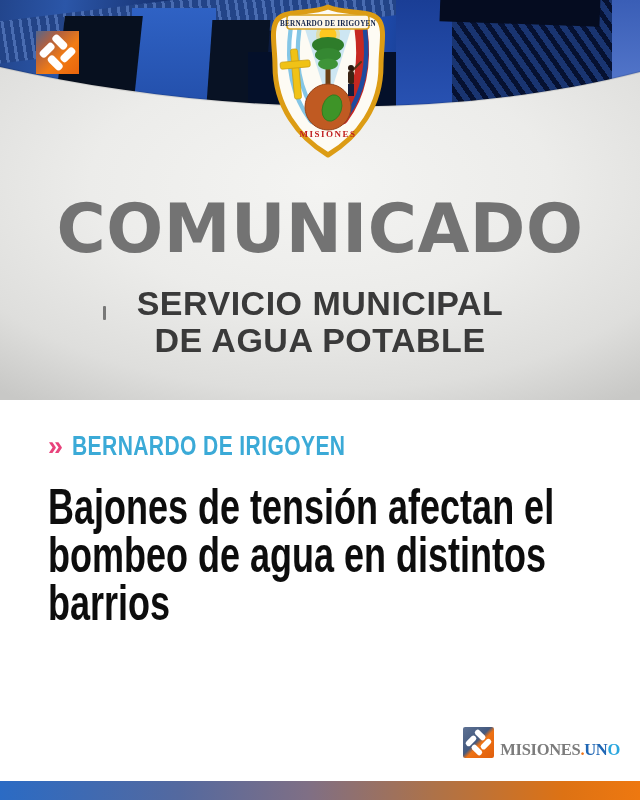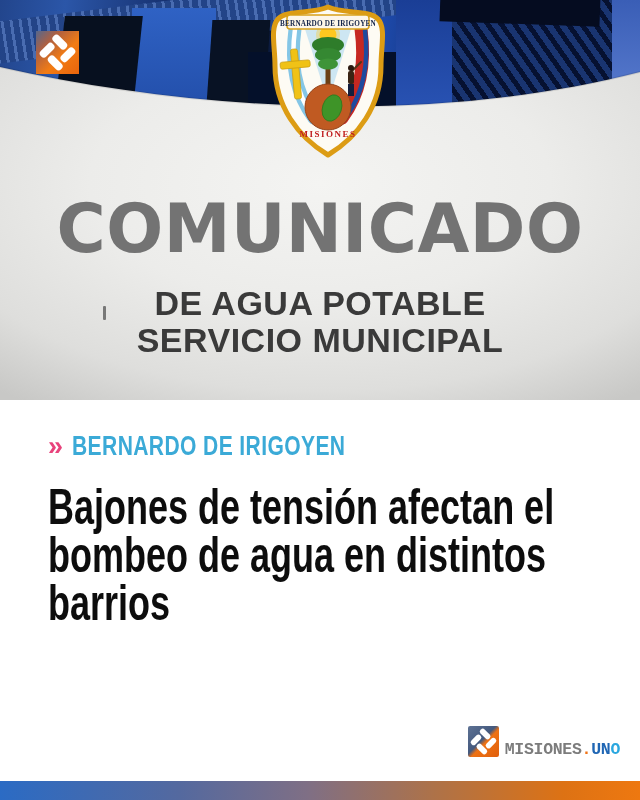--- a/index.html
+++ b/index.html
@@ -64,21 +64,21 @@
   .headline { position:absolute; left:48px; top:83px; }
   .headline .hl {
     font-size:50px; line-height:48px; font-weight:bold; color:#0D0D0D;
     white-space:nowrap; transform:scaleX(.72); transform-origin:left top; letter-spacing:0;
   }
 
   
   .brand { position:absolute; right:20px; top:324px; display:flex; align-items:center; gap:6px; }
   .brand-icon { width:31px; height:31px; }
   .brand-icon svg { display:block; width:100%; height:100%; }
-  .brand-text { font-family:Liberation Mono, monospace; font-weight:bold; font-size:16.5px; letter-spacing:-.3px; white-space:nowrap;margin-top:16px; }
+  .brand-text { font-family:Liberation Serif, serif; font-weight:bold; font-size:16.5px; letter-spacing:-.3px; white-space:nowrap;margin-top:16px; }
   .brand-misiones { color:#7C7C7C; }
   .brand-dot { color:#F07316; }
   .brand-un { color:#1F66B4; }
   .brand-o { color:#2AA7DF; }
 
   
   .bottom-bar {
     position:absolute; left:0; bottom:0; width:640px; height:19px;
     background:linear-gradient(90deg,#2B6BC4 0%,#54699F 28%,#7F6F85 48%,#AE7248 68%,#DD7214 88%,#EE7810 100%);
   }
@@ -179,22 +179,22 @@
 
       <text x="66" y="133" font-size="9" font-family="Liberation Serif, serif" font-weight="bold" fill="#C01E1E" text-anchor="middle" letter-spacing="1.5">MISIONES</text>
       <rect x="25" y="11" width="82" height="14" rx="3" fill="#FDF6E8" stroke="#D8A018" stroke-width="1.5"></rect>
       <text x="66" y="21.5" font-size="7.2" font-family="Liberation Serif, serif" font-weight="bold" fill="#15254A" text-anchor="middle" letter-spacing=".2">BERNARDO DE IRIGOYEN</text>
     </svg>
   </div>
 
   <div class="poster-title">COMUNICADO</div>
   <div class="tick-mark"></div>
   <div class="poster-subtitle">
+    <div>SERVICIO MUNICIPAL</div>
     <div>DE AGUA POTABLE</div>
-    <div>SERVICIO MUNICIPAL</div>
   </div>
 
   <div class="article">
     <div class="section-row">
       <span class="section-marker">»</span>
       <span class="section-label">BERNARDO DE IRIGOYEN</span>
     </div>
     <div class="headline">
       <div class="hl">Bajones de tensión afectan el</div>
       <div class="hl">bombeo de agua en distintos</div>

